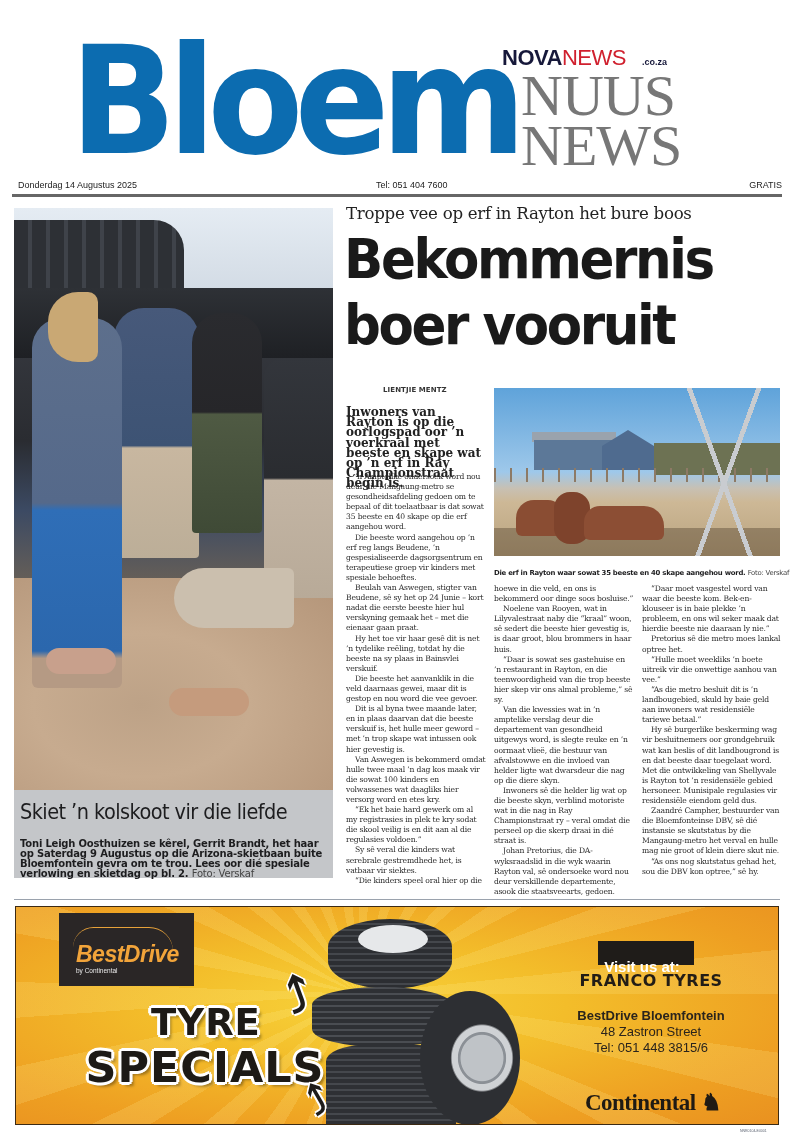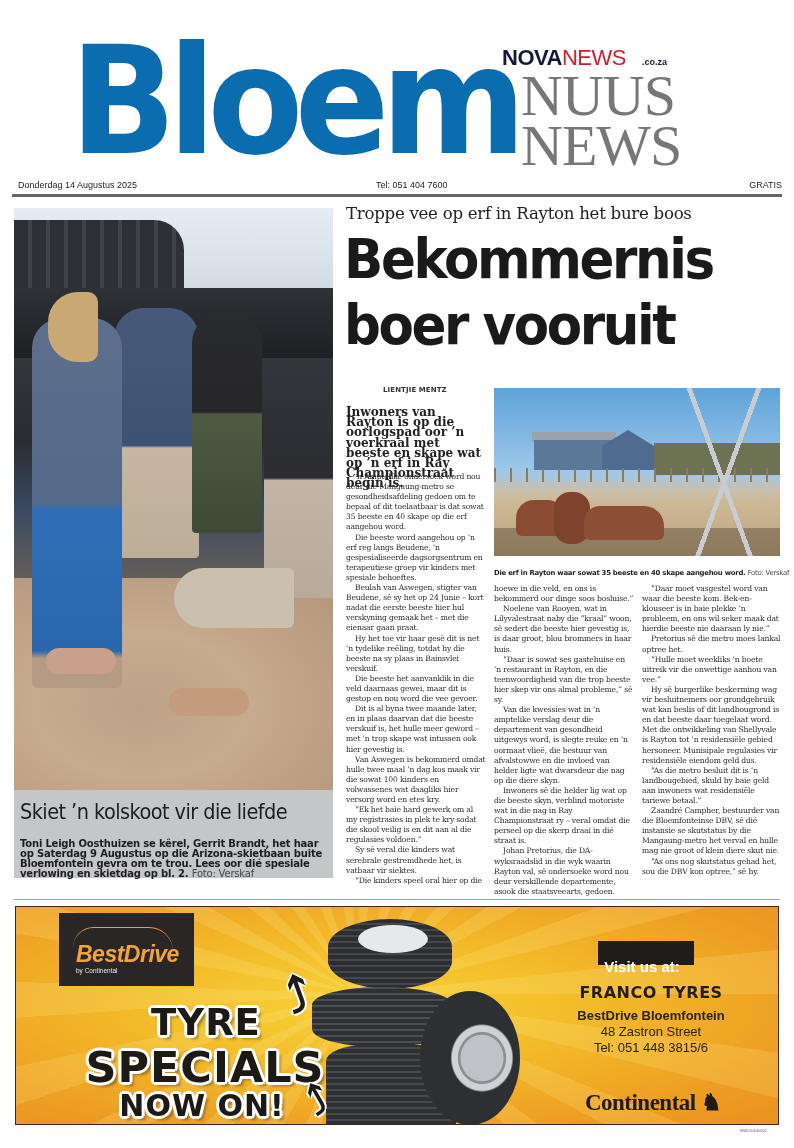--- a/index.html
+++ b/index.html
@@ -182,21 +182,21 @@
       text-shadow: 2px 0 0 #fff,-2px 0 0 #fff,0 2px 0 #fff,0 -2px 0 #fff; }
   .arrow-1 { left: 270px; top: 60px; font-size: 48px; transform: rotate(-20deg); }
   .arrow-2 { left: 292px; top: 170px; font-size: 40px; transform: rotate(-30deg); }
 
   .ad-visit-box { position: absolute; left: 582px; top: 34px; width: 96px; height: 24px; background: #1f1c19; }
   .ad-visit {
     position: absolute; left: 0; top: 17px; width: 88px; text-align: center;
     font-family: "Liberation Sans", sans-serif; font-weight: bold; font-size: 15px; color: #ffffff;
   }
   .ad-franco {
-    position: absolute; left: 540px; top: 76px; width: 190px; text-align: center;
+    position: absolute; left: 540px; top: 64px; width: 190px; text-align: center;
     font-family: "DejaVu Sans", sans-serif; font-weight: bold; font-size: 16px; color: #221d16; letter-spacing: 0.5px;
   }
   .ad-addr {
     position: absolute; left: 530px; top: 101px; width: 210px; text-align: center;
     font-family: "Liberation Sans", sans-serif; font-weight: bold; font-size: 13px; line-height: 16px; color: #2a241c;
   }
   .ad-addr .norm { font-weight: normal; }
   .ad-conti {
     position: absolute; left: 562px; top: 182px; width: 150px; text-align: center;
     font-family: "Liberation Serif", serif; font-weight: bold; font-size: 23px; color: #1f1a14; letter-spacing: -0.5px;
@@ -290,39 +290,38 @@
   <p>“Daar is sowat ses gastehuise en ’n restaurant in Rayton, en die teenwoordigheid van die trop beeste hier skep vir ons almal probleme,” sê sy.</p>
   <p>Van die kwessies wat in ’n amptelike verslag deur die departement van gesondheid uitgewys word, is slegte reuke en ’n oormaat vlieë, die bestuur van afvalstowwe en die invloed van helder ligte wat dwarsdeur die nag op die diere skyn.</p>
   <p>Inwoners sê die helder lig wat op die beeste skyn, verblind motoriste wat in die nag in Ray Championstraat ry – veral omdat die perseel op die skerp draai in dié straat is.</p>
   <p>Johan Pretorius, die DA-wyksraadslid in die wyk waarin Rayton val, sê ondersoeke word nou deur verskillende departemente, asook die staatsveearts, gedoen.</p>
 </div>
 
 <div class="col col-3">
   <p>“Daar moet vasgestel word van waar die beeste kom. Bek-en-klouseer is in baie plekke ’n probleem, en ons wil seker maak dat hierdie beeste nie daaraan ly nie.”</p>
   <p>Pretorius sê die metro moes lankal optree het.</p>
   <p>“Hulle moet weekliks ’n boete uitreik vir die onwettige aanhou van vee.”</p>
+  <p>“As die metro besluit dit is ’n landbougebied, skuld hy baie geld aan inwoners wat residensiële tariewe betaal.”</p>
   <p>Hy sê burgerlike beskerming wag vir besluitnemers oor grondgebruik wat kan beslis of dit landbougrond is en dat beeste daar toegelaat word. Met die ontwikkeling van Shellyvale is Rayton tot ’n residensiële gebied hersoneer. Munisipale regulasies vir residensiële eiendom geld dus.</p>
-  <p>“As die metro besluit dit is ’n landbougebied, skuld hy baie geld aan inwoners wat residensiële tariewe betaal.”</p>
   <p>Zaandré Campher, bestuurder van die Bloemfonteinse DBV, sê dié instansie se skutstatus by die Mangaung-metro het verval en hulle mag nie groot of klein diere skut nie.</p>
   <p>“As ons nog skutstatus gehad het, sou die DBV kon optree,” sê hy.</p>
 </div>
 
 <div class="ad-rule"></div>
 <section class="ad">
   <div class="rays"></div>
 
   <div class="ad-logo-box">
     <div class="ad-logo-arc"></div>
     <div class="ad-logo-main">BestDrive</div>
     <div class="ad-logo-sub">by Continental</div>
   </div>
 
   <div class="ad-line ad-line-1">TYRE</div>
   <div class="ad-line ad-line-2">SPECIALS</div>
-  <div class="ad-line ad-line-3">NOW ON!</div>
 
   <div class="tyre-stack-1">
       <div class="hub"></div>
     </div>
   <div class="tyre-stack-2"></div>
   <div class="tyre-stack-3"></div>
   <div class="tyre tyre-front"></div>
   <div class="arrow arrow-1">⤴</div>
   <div class="arrow arrow-2">⤴</div>
 

